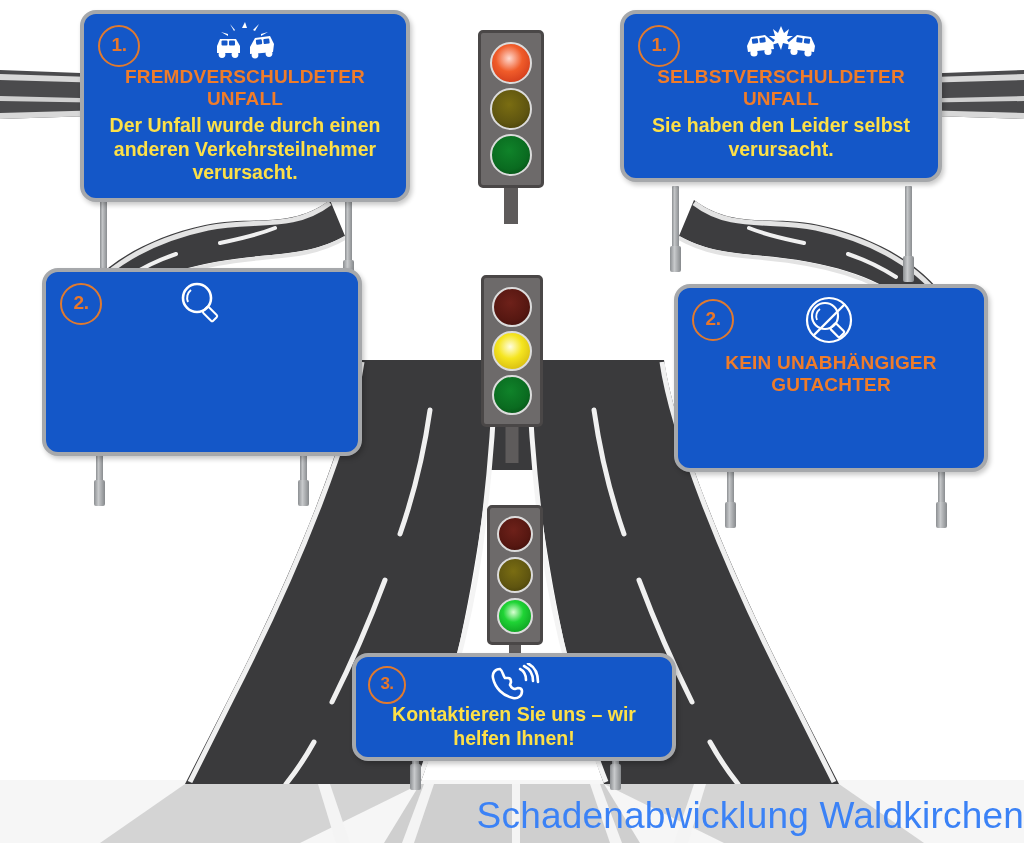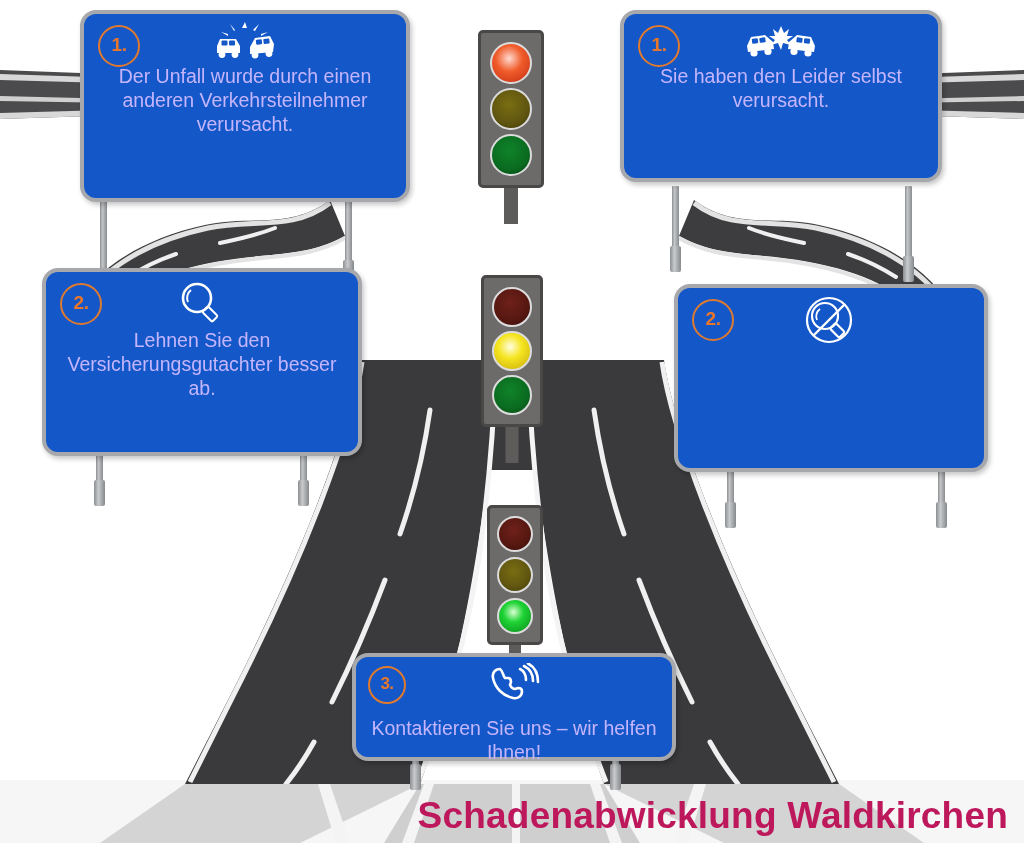--- a/index.html
+++ b/index.html
@@ -105,37 +105,37 @@
   .sign-title {
     color: #ef7c2a;
     font-weight: bold;
     font-size: 19px;
     line-height: 1.18;
     letter-spacing: 0.2px;
     margin: 4px 12px 2px 12px;
     text-transform: uppercase;
   }
   .sign-body {
-    color: #c4b5fd;
+    color: #fde047;
     font-size: 19.5px;
     line-height: 1.22;
     margin: 3px 12px 0 12px;
+    font-weight: bold;
   }
 
   
   #footer-caption {
     position: absolute;
-    right: 16px;
+    right: 0;
     bottom: 6px;
     font-size: 37px;
-    color: #be185d;
+    color: #3b82f6;
     letter-spacing: 0.2px;
     z-index: 20;
     white-space: nowrap;
-    font-weight: bold;
   }
 </style>
 </head>
 <body>
 
 <div id="stage">
 
   <svg id="bg-svg" viewBox="0 0 1024 843">
     <defs>
       <linearGradient id="gradGround" x1="0" y1="0" x2="0" y2="1">
@@ -317,20 +317,21 @@
         <circle cx="43" cy="33" r="3.4"></circle>
         <circle cx="57" cy="31.5" r="3.4"></circle>
       </g>
       <g fill="#1457c8">
         <rect x="9.5" y="18.5" width="6" height="5" rx="1"></rect>
         <rect x="17" y="18.5" width="6" height="5" rx="1"></rect>
         <rect x="44" y="17.5" width="6" height="5" rx="1" transform="rotate(-7 47 20)"></rect>
         <rect x="51.5" y="16.8" width="6" height="5" rx="1" transform="rotate(-7 54.5 19.3)"></rect>
       </g>
     </svg>
+    <div class="sign-title">FREMDVERSCHULDETER UNFALL</div>
     <div class="sign-body">Der Unfall wurde durch einen anderen Verkehrsteilnehmer verursacht.</div>
   </div>
 
   <div class="sign" id="sign-1" style="left:620px; top:10px; width:322px; height:172px;">
     <div class="badge">1.</div>
     <svg class="sign-icon" width="72" height="38" viewBox="0 0 72 38" style="margin-top:10px;">
       <g fill="#ffffff">
 
         <path d="M36 2 L39 9 L44 5 L42 12 L48 12 L42 16 L46 21 L38 19 L36 26 L33 19 L26 21 L30 16 L24 12 L30 12 L28 5 L33 9 Z"></path>
 
@@ -342,60 +343,61 @@
         <circle cx="63" cy="29" r="3.6"></circle>
         <circle cx="49" cy="27.5" r="3.6"></circle>
       </g>
       <g fill="#1457c8">
         <rect x="7" y="14.5" width="6" height="5" rx="1" transform="rotate(-8 10 17)"></rect>
         <rect x="14.5" y="13.6" width="6" height="5" rx="1" transform="rotate(-8 17.5 16)"></rect>
         <rect x="59" y="14.5" width="6" height="5" rx="1" transform="rotate(8 62 17)"></rect>
         <rect x="51.5" y="13.6" width="6" height="5" rx="1" transform="rotate(8 54.5 16)"></rect>
       </g>
     </svg>
+    <div class="sign-title">SELBSTVERSCHULDETER UNFALL</div>
     <div class="sign-body">Sie haben den Leider selbst verursacht.</div>
   </div>
 
   <div class="sign" id="sign-2" style="left:42px; top:268px; width:320px; height:188px;">
     <div class="badge">2.</div>
     <svg class="sign-icon" width="50" height="46" viewBox="0 0 50 46" style="margin-top:8px;">
       <g fill="none" stroke="#ffffff" stroke-width="2.6">
         <circle cx="20" cy="18" r="14"></circle>
         <path d="M11 22 A10 10 0 0 1 14 10" stroke-width="2"></path>
       </g>
       <g fill="#ffffff" stroke="#ffffff" stroke-width="2">
         <rect x="29" y="27" width="8" height="14" rx="1.5" transform="rotate(-45 33 34)" fill="none"></rect>
       </g>
     </svg>
-    <div class="sign-body">Lehnen Sie den Versicherungsgutachter besser ab.</div>
   </div>
 
   <div class="sign" id="sign-3" style="left:674px; top:284px; width:314px; height:188px;">
     <div class="badge">2.</div>
     <svg class="sign-icon" width="56" height="52" viewBox="0 0 56 52" style="margin-top:8px;">
       <g fill="none" stroke="#ffffff" stroke-width="2.2">
         <circle cx="26" cy="24" r="22"></circle>
         <circle cx="22" cy="20" r="13"></circle>
         <path d="M14 24 A9 9 0 0 1 17 13" stroke-width="1.8"></path>
         <rect x="30" y="28" width="8" height="13" rx="1.5" transform="rotate(-45 34 34)"></rect>
         <path d="M10 40 L42 8" stroke-width="2.4"></path>
       </g>
     </svg>
+    <div class="sign-title">KEIN UNABHÄNGIGER GUTACHTER</div>
   </div>
 
   <div class="sign" id="sign-4" style="left:352px; top:653px; width:324px; height:108px;">
     <div class="badge" style="width:34px;height:34px;line-height:32px;font-size:17px;left:12px;top:9px;">3.</div>
     <svg class="sign-icon" width="52" height="40" viewBox="0 0 52 40" style="margin-top:6px;">
       <g fill="none" stroke="#ffffff" stroke-width="2.6" stroke-linecap="round">
         <path d="M12 6 C7 6 4 10 5 15 C7 25 15 33 25 35 C30 36 34 33 34 28
                  C34 26 32 25 30 25 L27 26 C25 26 23 24 22 22 L23 19 C23 17 22 15 20 15
                  L17 15 C15 13 15 8 12 6 Z"></path>
         <path d="M32 6 C36 8 38 12 38 17"></path>
         <path d="M36 3 C42 6 45 11 45 18"></path>
         <path d="M40 0.5 C47 4 50 11 50 19"></path>
       </g>
     </svg>
-    <div class="sign-body" style="margin-top:14px;">Kontaktieren Sie uns – wir helfen Ihnen!</div>
+    <div class="sign-body" style="margin-top:0;">Kontaktieren Sie uns – wir helfen Ihnen!</div>
   </div>
 
   <div id="footer-caption">Schadenabwicklung Waldkirchen</div>
 
 </div>
 
 </body></html>

